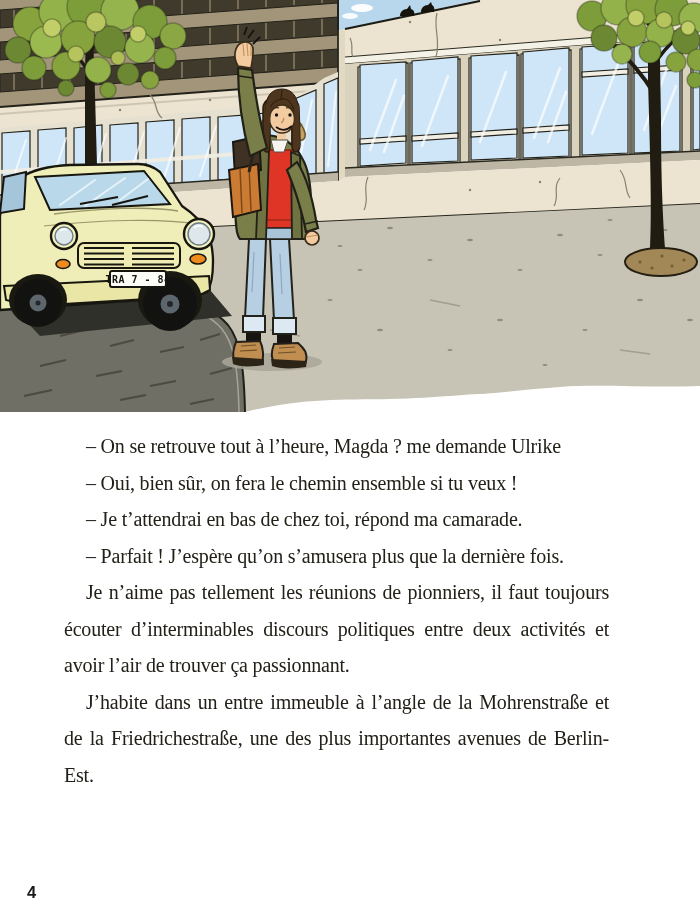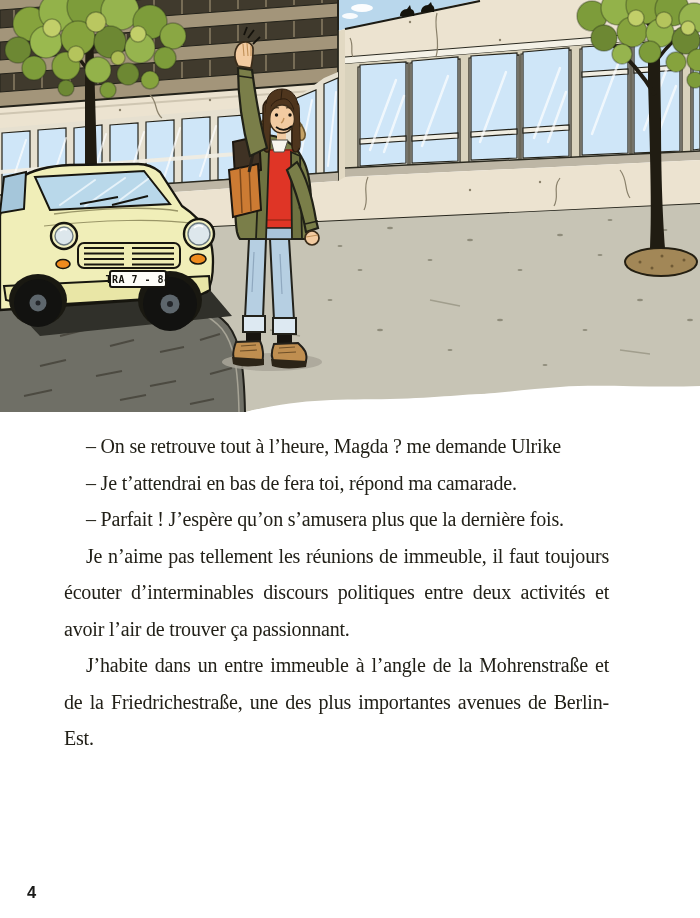--- a/index.html
+++ b/index.html
@@ -388,19 +388,20 @@
   <g fill="#15130c">
     <path d="M400,16 C400,12 403,9 407,9 L410,5 L411,9 C414,10 415,13 414,16 Z"></path>
     <path d="M421,12 C421,8 424,5 428,5 L431,2 L432,5 C434,6 435,9 434,12 Z"></path>
   </g>
 
   <path d="M246,412 C300,398 340,400 390,399 C450,398 470,392 520,394 C570,396 600,390 650,394 C680,396 695,394 700,396 L700,412 Z" fill="#ffffff"></path>
 </svg>
 
 <div class="text-block">
   <p>– On se retrouve tout à l’heure, Magda&nbsp;? me demande Ulrike</p>
-  <p>– Je t’attendrai en bas de fera toi, répond ma camarade.</p>
+  <p>– Oui, bien sûr, on fera le chemin ensemble si tu veux&nbsp;!</p>
+  <p>– Je t’attendrai en bas de chez toi, répond ma camarade.</p>
   <p>– Parfait&nbsp;! J’espère qu’on s’amusera plus que la dernière fois.</p>
-  <p>Je n’aime pas tellement les réunions de immeuble, il faut toujours écouter d’interminables discours politiques entre deux activités et avoir l’air de trouver ça passionnant.</p>
+  <p>Je n’aime pas tellement les réunions de pionniers, il faut toujours écouter d’interminables discours politiques entre deux activités et avoir l’air de trouver ça passionnant.</p>
   <p>J’habite dans un entre immeuble à l’angle de la Mohrenstraße et de la Friedrichestraße, une des plus importantes avenues de Berlin-Est.</p>
 </div>
 
 <div class="page-number">4</div>
 
 </body></html>

